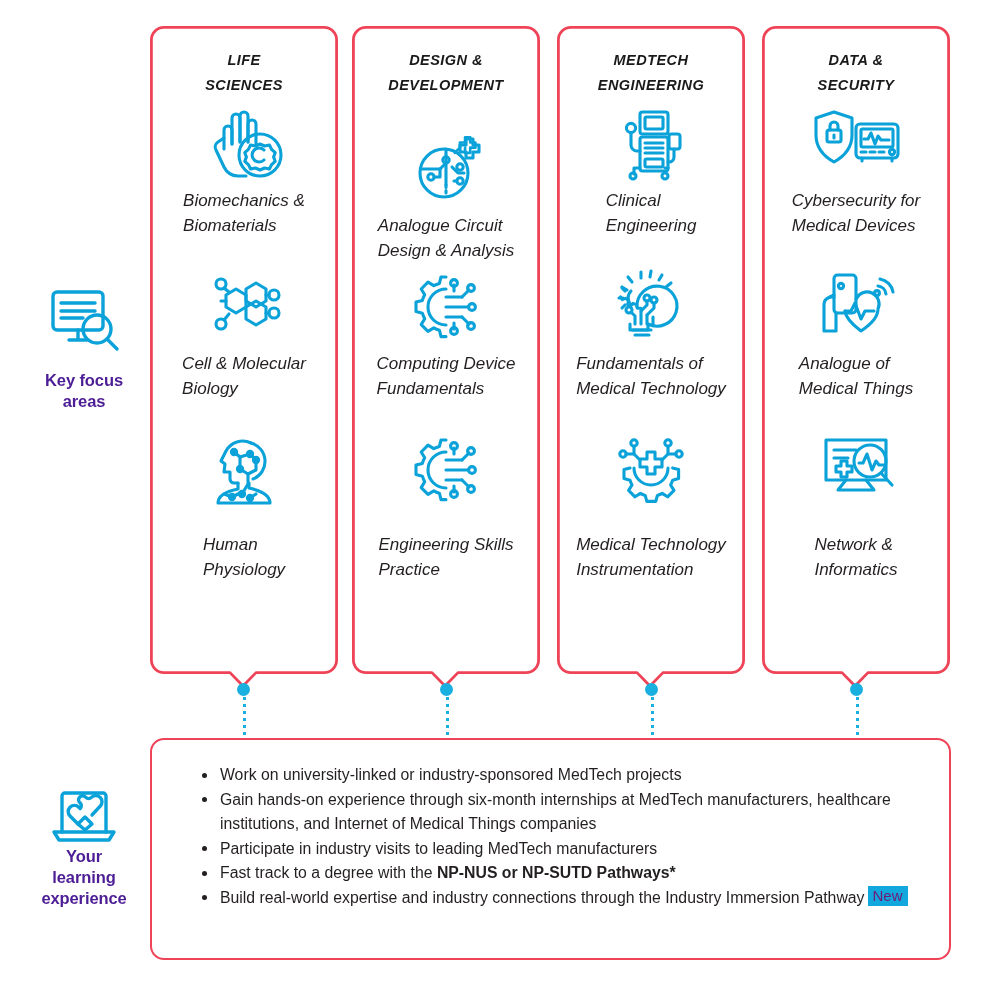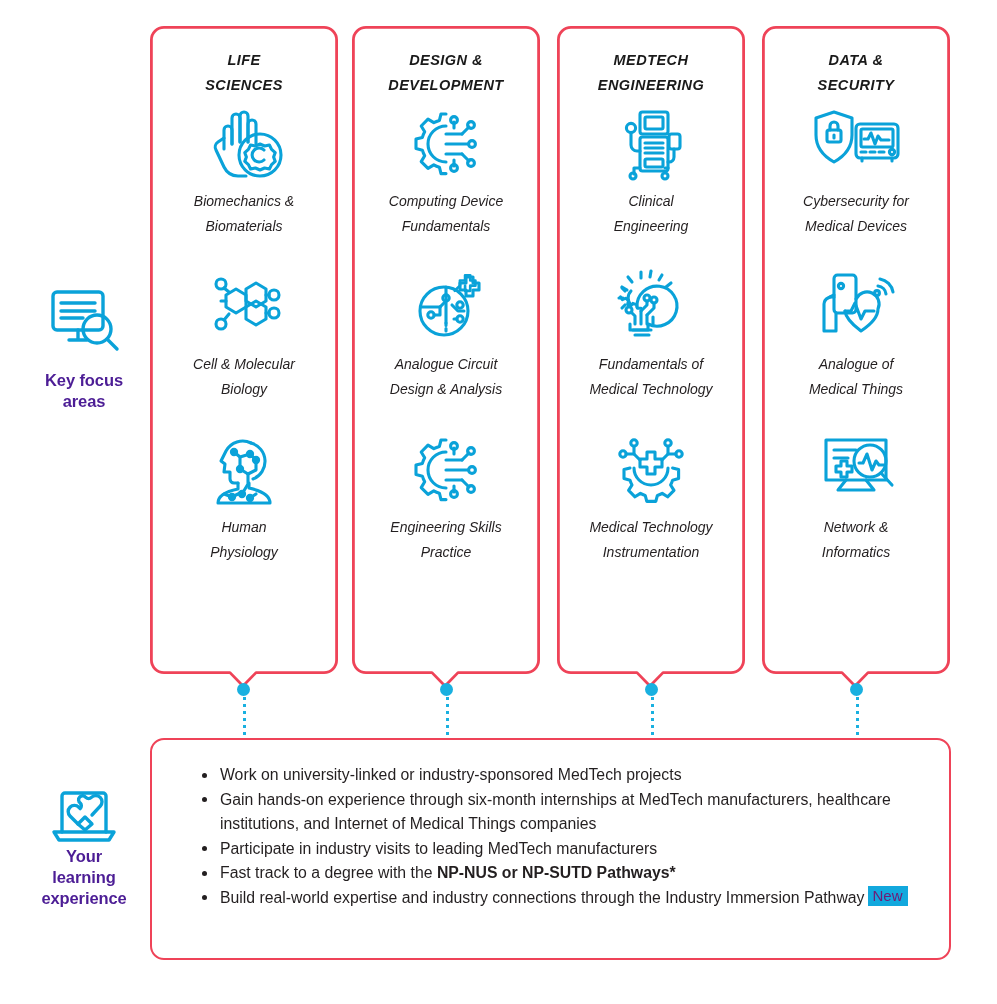--- a/index.html
+++ b/index.html
@@ -93,37 +93,37 @@
     flex-direction: column;
     align-items: center;
   }
   .focus-icon {
     height: 78px;
     display: flex;
     align-items: center;
     justify-content: center;
   }
   .focus-label {
-    font-size: 14px;
+    font-size: 17px;
     line-height: 24.5px;
-    text-align: center;
+    text-align: left;
     color: #231f20;
     padding: 0 4px;
     margin-top: 7px;
   }
 
   
   #card-0 { left: 150px; }
   #card-1 { left: 352px; }
   #card-2 { left: 557px; }
   #card-3 { left: 762px; }
 
   .focus-item.r0 { margin-top: 4px; }
   .focus-item.r1 { margin-top: 29px; }
-  .focus-item.r2 { margin-top: 29px; }
+  .focus-item.r2 { margin-top: 29px; gap: 18px; }
 
   
   .connector {
     position: absolute;
     width: 3px;
     top: 690px;
     height: 48px;
     background-image: linear-gradient(to bottom, #19b0e0 0 3px, rgba(0,0,0,0) 3px 7px);
     background-size: 3px 7px;
     background-repeat: repeat-y;
@@ -316,20 +316,45 @@
   <div class="col-card" id="card-1">
     <svg class="card-svg" viewBox="0 0 188 656">
       <path d="M14 1.4 H174 a12.6 12.6 0 0 1 12.6 12.6 V634 a12.6 12.6 0 0 1 -12.6 12.6 H106 L93 660 L80 646.6 H14 A12.6 12.6 0 0 1 1.4 634 V14 A12.6 12.6 0 0 1 14 1.4 Z" fill="#ffffff" stroke="#ef4358" stroke-width="2.8" stroke-linejoin="round"></path>
     </svg>
     <div class="col-inner">
       <div class="col-title">
         <div>DESIGN &amp;</div>
         <div>DEVELOPMENT</div>
       </div>
 
+      <div class="focus-item r1">
+        <div class="focus-icon">
+          <svg width="80" height="78" viewBox="0 0 80 78" fill="none" stroke="#0aa2d9" stroke-width="3.1" stroke-linecap="round" stroke-linejoin="round">
+            <circle cx="38" cy="44" r="24"></circle>
+            <path d="M58 28 l6 -6 v-6 h6 v-6 h6 v6 h6 v6 h-6 v6 h-6 v-6" transform="translate(-8,-2) scale(0.86) translate(8,2)"></path>
+            <path d="M60 10 v6 h-6 v7 h6 v6 h7 v-6 h6 v-7 h-6 v-6 Z"></path>
+            <line x1="16" y1="40" x2="34" y2="40"></line>
+            <path d="M34 40 l6 -6 v-14"></path>
+            <circle cx="40" cy="31" r="3.2"></circle>
+            <path d="M40 34 v22"></path>
+            <path d="M28 48 h6 v-8"></path>
+            <circle cx="25" cy="48" r="3.2"></circle>
+            <path d="M46 38 l6 6 h6"></path>
+            <circle cx="54" cy="38" r="3.2"></circle>
+            <circle cx="54" cy="52" r="3.2"></circle>
+            <path d="M48 52 h3"></path>
+            <path d="M40 56 v10" stroke-dasharray="2.4 3.2"></path>
+          </svg>
+        </div>
+        <div class="focus-label">
+          <div>Analogue Circuit</div>
+          <div>Design &amp; Analysis</div>
+        </div>
+      </div>
+
       <div class="focus-item r0">
         <div class="focus-icon">
           <svg width="80" height="78" viewBox="0 0 80 78" fill="none" stroke="#0aa2d9" stroke-width="3.1" stroke-linecap="round" stroke-linejoin="round">
             <path d="M40 10 h-5 l-1.6 6.4 a24 24 0 0 0 -5.6 2.3 L22 15.2 l-6.8 6.8 l3.5 5.8 a24 24 0 0 0 -2.3 5.6 L10 35 v9.6 l6.4 1.6 a24 24 0 0 0 2.3 5.6 L15.2 57.6 l6.8 6.8 l5.8 -3.5 a24 24 0 0 0 5.6 2.3 L35 69.6 h5"></path>
             <path d="M40 22 a18 18 0 0 0 0 36"></path>
             <line x1="40" y1="30" x2="56" y2="30"></line>
             <line x1="40" y1="40" x2="62" y2="40"></line>
             <line x1="40" y1="50" x2="56" y2="50"></line>
             <path d="M56 30 l7 -7"></path>
             <path d="M56 50 l7 7"></path>
@@ -338,45 +363,20 @@
             <circle cx="65" cy="21" r="3.4"></circle>
             <circle cx="65" cy="59" r="3.4"></circle>
             <circle cx="48" cy="16" r="3.4"></circle>
             <circle cx="48" cy="64" r="3.4"></circle>
             <circle cx="66" cy="40" r="3.4"></circle>
           </svg>
         </div>
         <div class="focus-label">
           <div>Computing Device</div>
           <div>Fundamentals</div>
-        </div>
-      </div>
-
-      <div class="focus-item r1">
-        <div class="focus-icon">
-          <svg width="80" height="78" viewBox="0 0 80 78" fill="none" stroke="#0aa2d9" stroke-width="3.1" stroke-linecap="round" stroke-linejoin="round">
-            <circle cx="38" cy="44" r="24"></circle>
-            <path d="M58 28 l6 -6 v-6 h6 v-6 h6 v6 h6 v6 h-6 v6 h-6 v-6" transform="translate(-8,-2) scale(0.86) translate(8,2)"></path>
-            <path d="M60 10 v6 h-6 v7 h6 v6 h7 v-6 h6 v-7 h-6 v-6 Z"></path>
-            <line x1="16" y1="40" x2="34" y2="40"></line>
-            <path d="M34 40 l6 -6 v-14"></path>
-            <circle cx="40" cy="31" r="3.2"></circle>
-            <path d="M40 34 v22"></path>
-            <path d="M28 48 h6 v-8"></path>
-            <circle cx="25" cy="48" r="3.2"></circle>
-            <path d="M46 38 l6 6 h6"></path>
-            <circle cx="54" cy="38" r="3.2"></circle>
-            <circle cx="54" cy="52" r="3.2"></circle>
-            <path d="M48 52 h3"></path>
-            <path d="M40 56 v10" stroke-dasharray="2.4 3.2"></path>
-          </svg>
-        </div>
-        <div class="focus-label">
-          <div>Analogue Circuit</div>
-          <div>Design &amp; Analysis</div>
         </div>
       </div>
 
       <div class="focus-item r2">
         <div class="focus-icon">
           <svg width="80" height="78" viewBox="0 0 80 78" fill="none" stroke="#0aa2d9" stroke-width="3.1" stroke-linecap="round" stroke-linejoin="round">
             <path d="M40 10 h-5 l-1.6 6.4 a24 24 0 0 0 -5.6 2.3 L22 15.2 l-6.8 6.8 l3.5 5.8 a24 24 0 0 0 -2.3 5.6 L10 35 v9.6 l6.4 1.6 a24 24 0 0 0 2.3 5.6 L15.2 57.6 l6.8 6.8 l5.8 -3.5 a24 24 0 0 0 5.6 2.3 L35 69.6 h5"></path>
             <path d="M40 22 a18 18 0 0 0 0 36"></path>
             <line x1="40" y1="30" x2="56" y2="30"></line>
             <line x1="40" y1="40" x2="62" y2="40"></line>

